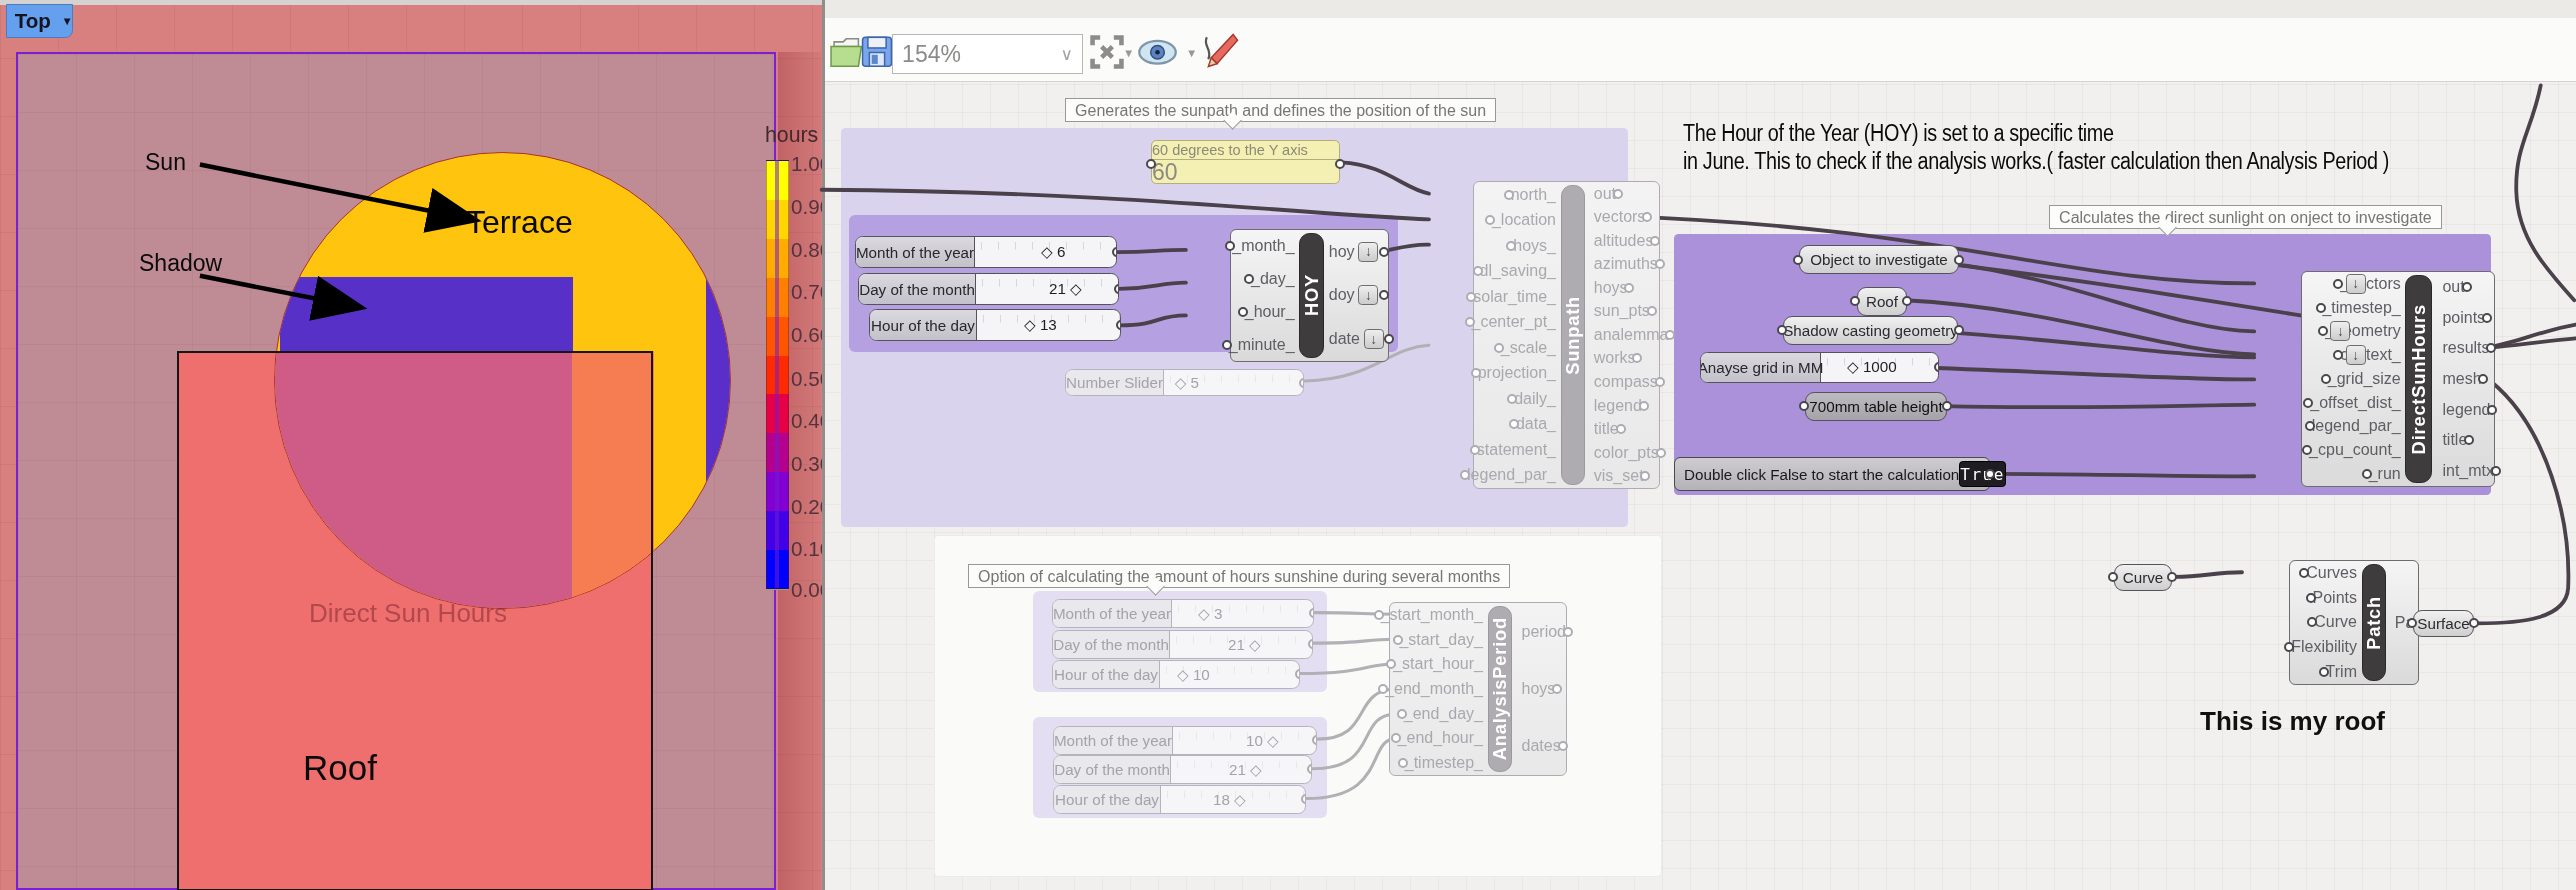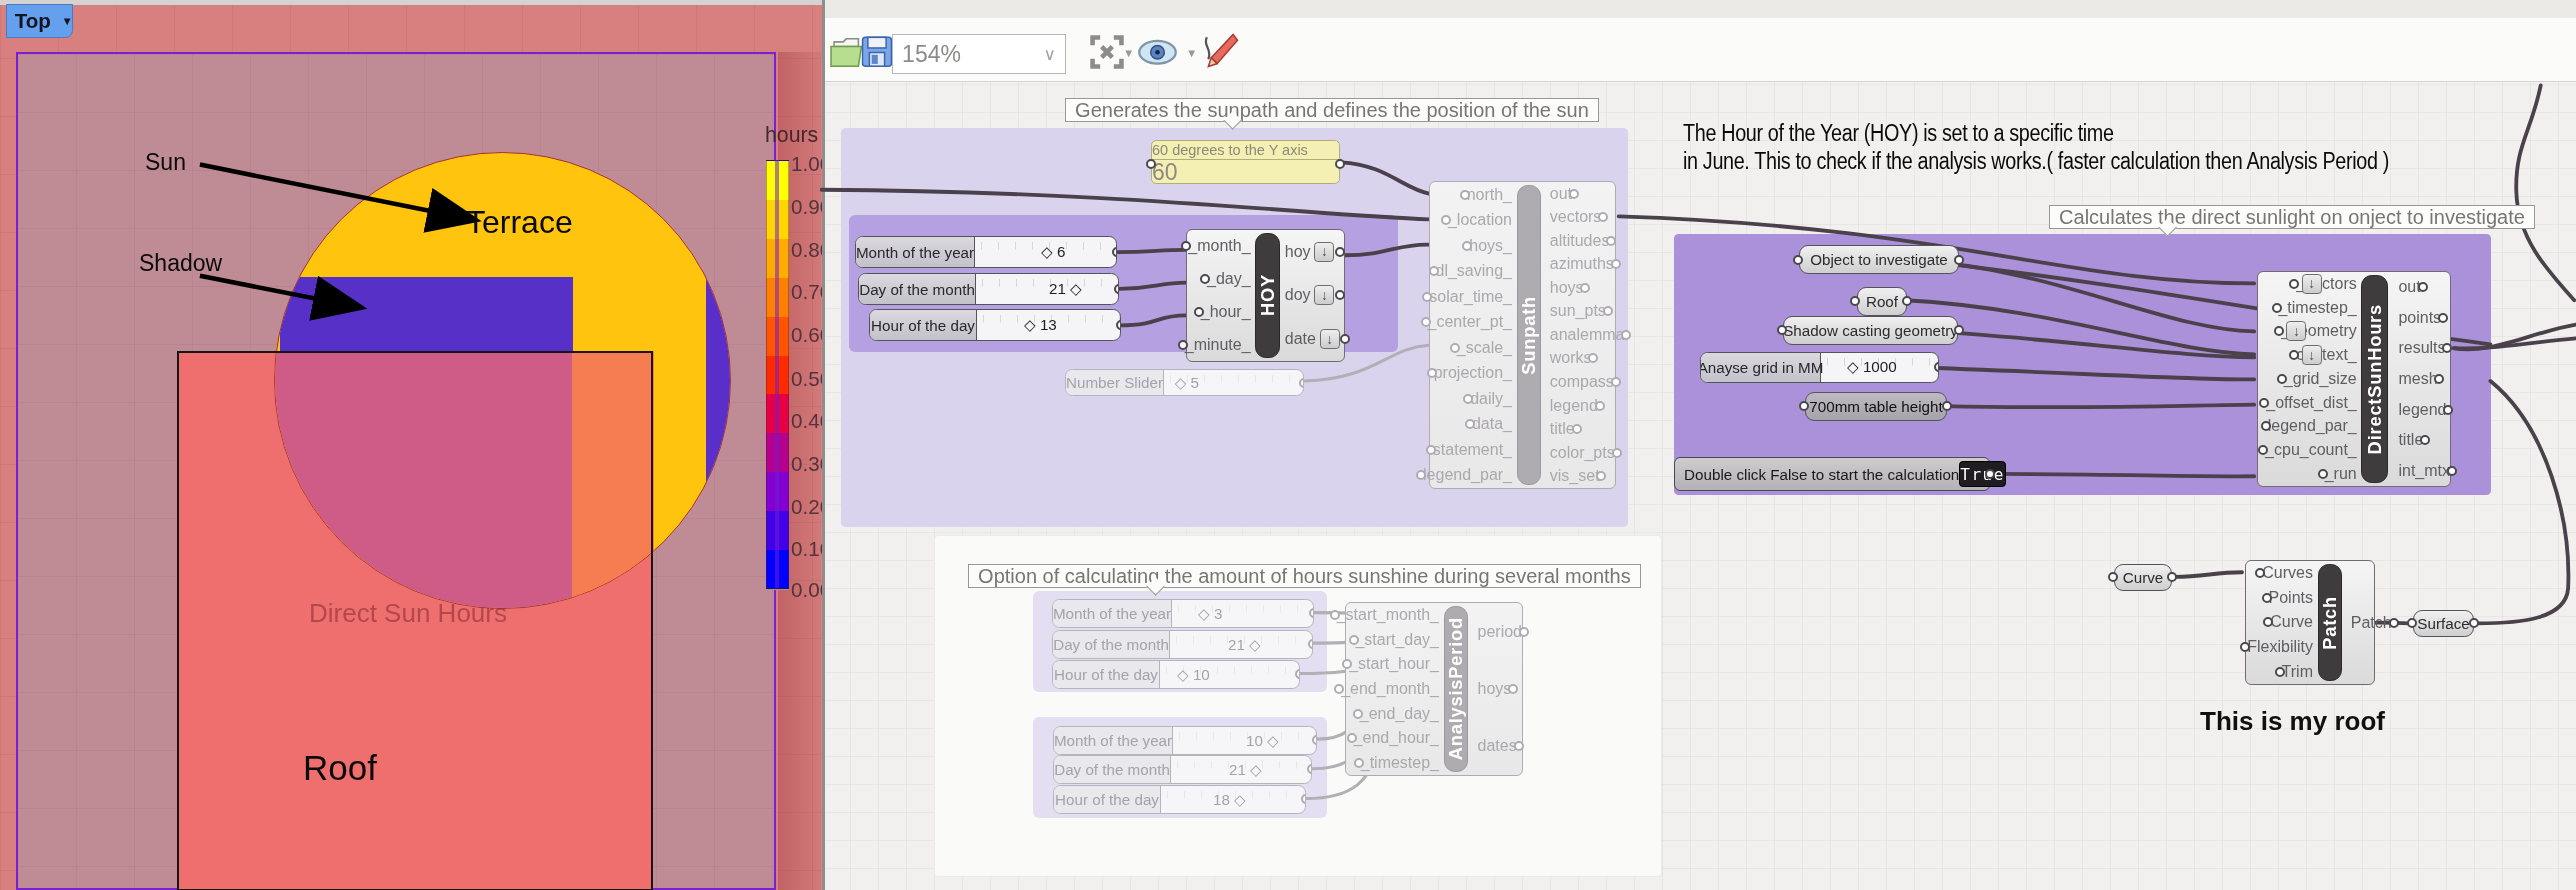--- a/index.html
+++ b/index.html
@@ -47,37 +47,37 @@
 
   
   .gh-bg{left:822px;top:0;width:1754px;height:890px;background-color:#f1f0ee;
     background-image:linear-gradient(rgba(0,0,0,.04) 0.8px,transparent 0.8px),
                      linear-gradient(90deg,rgba(0,0,0,.04) 0.8px,transparent 0.8px);
     background-size:28px 28px;}
   .gh-edge{left:822px;top:0;width:3px;height:890px;background:#908e8c;}
   .gh-topstrip{left:825px;top:0;width:1751px;height:18.3px;background:#eceae7;}
   .gh-toolbar{left:825px;top:18.3px;width:1751px;height:64px;background:#fbfbfa;
     border-bottom:1.5px solid #d5d3d1;box-sizing:border-box;}
-  .combo{left:892px;top:34px;width:174px;height:40px;background:#fff;border:1.5px solid #b9b7b5;
+  .combo{left:892px;top:34px;width:191px;height:40px;background:#fff;border:1.5px solid #b9b7b5;
     box-sizing:border-box;display:flex;align-items:center;justify-content:space-between;
     padding:0 9.1px;}
   .combo .val{font-size:23px;color:#8d8b89;}
   .combo .chev{font-size:17px;color:#a5a3a1;}
   .tool-ico{width:38px;height:40px;}
 
   
   .grp{border-radius:4.6px;}
   .grp1{left:841px;top:128px;width:787px;height:399px;background:#dad3ee;}
   .grp1i{left:849px;top:215px;width:549px;height:137px;background:#b5a0e2;border-radius:6.1px;}
   .grp2{left:1674px;top:234px;width:817px;height:261px;background:#ab90da;}
   .grp3{left:934px;top:535px;width:726px;height:340px;background:#fafaf8;border:0.8px solid #ebebe8;}
   .grp3i{background:#e4def3;border-radius:6.1px;}
 
   
-  .bubble{background:#fcfcfb;border:1.5px solid #9a9896;color:#787674;font-size:20px;
+  .bubble{background:#fcfcfb;border:1.5px solid #9a9896;color:#787674;font-size:16px;
     padding:2.3px 9.1px;white-space:nowrap;box-sizing:border-box;height:24.4px;line-height:19px;}
   .pointer{position:absolute;width:12.2px;height:12.2px;background:#fcfcfb;
     border-right:1.5px solid #9a9896;border-bottom:1.5px solid #9a9896;transform:rotate(45deg);}
 
   
   .panel60{left:1151px;top:140px;width:189px;height:44px;background:#f4efb2;
     border:1.5px solid #b3ad7c;border-radius:5.3px;box-sizing:border-box;text-align:left;}
   .panel60 .t{font-size:14.5px;color:#8c8a78;border-bottom:1.5px solid #b3ad7c;padding:0.8px 0;}
   .panel60 .v{font-size:23px;color:#8c8a82;line-height:24.4px;}
 
@@ -97,21 +97,21 @@
     background-image:repeating-linear-gradient(90deg,rgba(0,0,0,.06) 0 0.8px,transparent 0.8px 17px);}
 
   
   .capsule{background:linear-gradient(#f0f0f0,#cfcfcf);border:1.5px solid #55535a;border-radius:9.1px;
     box-sizing:border-box;display:flex;align-items:center;justify-content:center;
     font-size:15.2px;color:#2c2a30;white-space:nowrap;}
   .capsule.dark{background:linear-gradient(#bdbbc1,#a5a3a9);color:#111;}
 
   
   .comp{background:linear-gradient(#f5f5f5,#dadada);border:1.5px solid #6f6c70;border-radius:6.1px;
-    box-sizing:border-box;display:flex;}
+    box-sizing:border-box;display:flex;margin-left:44px;}
   .comp.ghost{background:linear-gradient(#f3f3f3,#e8e8e8);border-color:#aeacb2;}
   .comp .col{display:flex;flex-direction:column;justify-content:space-around;position:relative;}
   .comp .col.in{align-items:flex-end;}
   .comp .col.out{align-items:flex-start;}
   .prow{position:relative;display:flex;align-items:center;font-size:16px;color:#5f5d63;
     white-space:nowrap;}
   .comp.ghost .prow{color:#aaa8ae;}
   .strip{border-radius:10.7px;margin:3px 4.6px;display:flex;align-items:center;justify-content:center;}
   .strip.dark{background:#3f3c3e;border:1.5px solid #2a282a;}
   .strip.gray{background:#aeacb0;border:1.5px solid #9b999d;}

